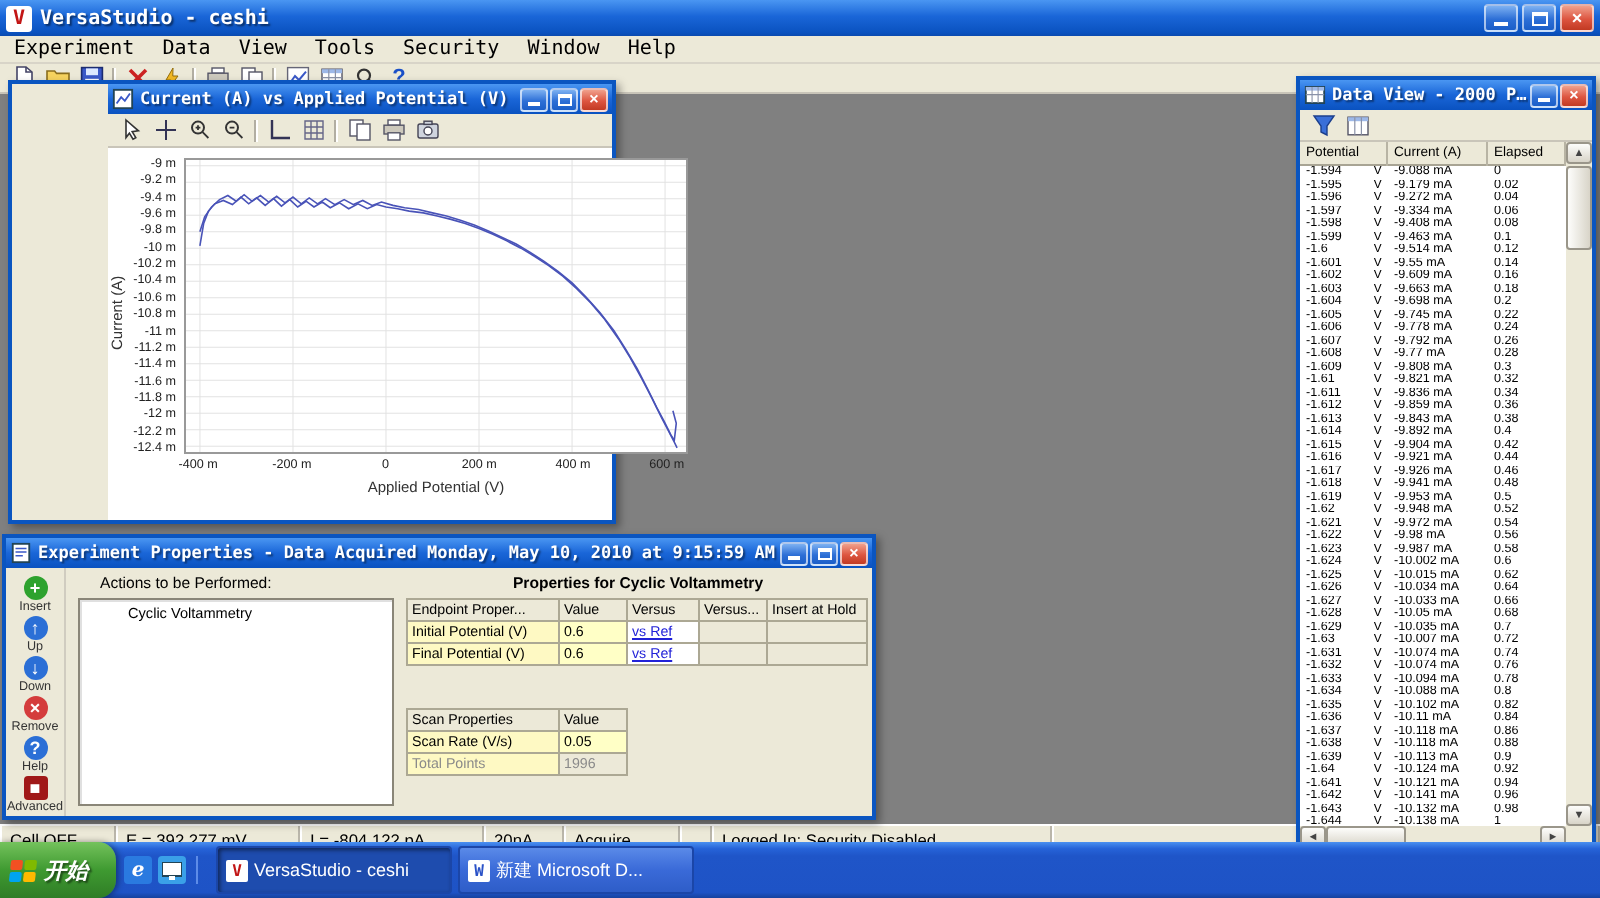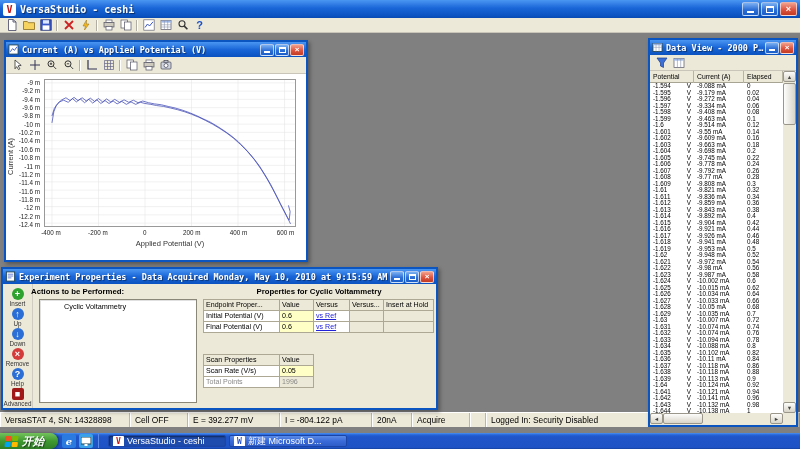--- a/index.html
+++ b/index.html
@@ -33,21 +33,21 @@
     background:linear-gradient(180deg,#4a96f2 0%,#1a66d8 50%,#0a52c0 100%);overflow:hidden;}
   .wtitle .wicon{width:11px;height:11px;margin-right:3px;flex:0 0 auto;}
   .wtitle .wtext{color:#fff;font:bold 8.5px "DejaVu Sans Mono",monospace;flex:1;white-space:nowrap;overflow:hidden;text-overflow:ellipsis;text-shadow:1px 1px 1px rgba(0,0,0,.45);}
   .wbtn{width:14px;height:12px;margin-left:1px;border-radius:2px;border:1px solid rgba(255,255,255,.65);flex:0 0 auto;
     background:linear-gradient(180deg,#7db1f2,#2d6fd6 55%,#1b5ec8);display:flex;align-items:center;justify-content:center;color:#fff;font:bold 8px/1 "Liberation Sans",sans-serif;}
   .wbtn.close{background:linear-gradient(180deg,#f0a08c,#dd5540 55%,#c23a23);}
   .wbtn .bar{width:6px;height:2px;background:#fff;margin-top:5px;}
   .wbtn .box{width:7px;height:6px;border:1px solid #fff;border-top:2px solid #fff;}
 
   
-  #chart-win{left:4px;top:40px;width:304px;height:222px;}
+  #chart-win{left:4px;top:40px;width:304px;height:222px;padding-left:48px;}
   #chart-toolbar{height:17px;background:#ece9d8;display:flex;align-items:center;padding-left:3px;border-bottom:1px solid #c9c5b9;}
   #chart-body{position:relative;background:#fff;height:186px;}
   #ylabel{position:absolute;left:0;top:12px;height:140px;writing-mode:vertical-rl;transform:rotate(180deg);font-size:7.5px;color:#333;text-align:center;}
   #y-ticks{position:absolute;left:9px;top:5px;width:27px;height:148px;}
   .ytick{position:absolute;right:2px;transform:translateY(-50%);font-size:6.3px;color:#222;white-space:nowrap;}
   #cv-plot{position:absolute;left:38px;top:5px;width:252px;height:148px;border:1px solid #999;background:#fff;}
   #x-ticks{position:absolute;left:38px;top:155px;width:252px;height:9px;}
   .xtick{position:absolute;transform:translateX(-50%);font-size:6.3px;color:#222;white-space:nowrap;}
   #xlabel{position:absolute;left:38px;top:165px;width:252px;text-align:center;font-size:7.5px;color:#333;}
 
@@ -70,44 +70,44 @@
   #dv-hscroll{left:0;right:13px;bottom:0;height:12px;}
   #dv-hthumb{position:absolute;left:13px;top:0;width:40px;height:11px;background:linear-gradient(180deg,#fdfdfb,#d8d4c8);border:1px solid #9a968a;border-radius:2px;}
 
   
   #prop-win{left:1px;top:267px;width:437px;height:143px;z-index:3;}
   #prop-body{position:relative;height:124px;background:#ece9d8;font-size:7.3px;}
   #side-strip{position:absolute;left:0;top:0;bottom:0;width:30px;border-right:1px solid #d0ccc0;display:flex;flex-direction:column;align-items:center;padding-top:4px;gap:1px;}
   .side-btn{display:flex;flex-direction:column;align-items:center;width:30px;}
   .side-ico{width:12px;height:12px;border-radius:6px;color:#fff;font:bold 9px/12px "Liberation Sans",sans-serif;text-align:center;}
   .side-label{font-size:6.3px;color:#333;line-height:7px;}
-  #actions-header{position:absolute;left:28px;top:3px;font-weight:bold;font-size:7.8px;}
+  #actions-header{position:absolute;left:47px;top:3px;font-weight:normal;font-size:7.8px;}
   #tree-panel{position:absolute;left:36px;top:15px;width:158px;height:104px;background:#fff;border:1px solid #8a8678;box-shadow:inset 1px 1px 0 rgba(0,0,0,.12);}
   .tree-group{padding:3px 0 0 8px;font-size:7.3px;}
   .tree-item{padding:2px 0 0 24px;font-size:7.3px;}
   #props-header{position:absolute;left:200px;top:3px;width:232px;text-align:center;font-weight:bold;font-size:7.8px;}
   table.ptable{border-collapse:collapse;font-size:7.1px;}
   .ptable th,.ptable td{border:1px solid #aca894;height:11px;padding:0 2px;text-align:left;font-weight:normal;white-space:nowrap;overflow:hidden;}
   .ptable th{background:#ece9d8;}
-  .pt-name{background:#ffffff;}
+  .pt-name{background:#fef9c3;}
   .pt-value{background:#ffffc6;}
   .pt-link{color:#2222d8;text-decoration:underline;background:#fff;}
   .pt-dis{background:#ece9d8;}
   .pt-input{background:#fff;box-shadow:inset 1px 1px 0 rgba(0,0,0,.2);}
   tr.disabled td{color:#8a8a8a;}
   #endpoint-table{position:absolute;left:200px;top:15px;}
   #scan-table{position:absolute;left:200px;top:70px;}
   .cw-name{width:76px;} .cw-val{width:34px;} .cw-vs{width:36px;} .cw-vx{width:34px;} .cw-acq{width:50px;}
 
   
   #status-bar{position:absolute;left:0;right:0;bottom:0;height:15px;background:#ece9d8;display:flex;font-size:8.4px;z-index:1;border-top:1px solid #fff;}
   .seg{display:flex;align-items:center;padding:0 5px;border-right:1px solid #bab6aa;box-shadow:inset 1px 0 0 #fff;white-space:nowrap;overflow:hidden;}
 
   
-  #taskbar{position:absolute;left:0;right:0;bottom:0;height:16px;display:flex;align-items:stretch;
+  #taskbar{position:absolute;left:0;right:0;bottom:0;height:28px;display:flex;align-items:stretch;
     background:linear-gradient(180deg,#4a90f0 0%,#2663d8 12%,#1f55c8 25%,#1e53c6 90%,#16429e 100%);z-index:10;}
   #start-btn{display:flex;align-items:center;gap:4px;padding:0 14px 0 5px;border-radius:0 9px 9px 0;
     background:linear-gradient(180deg,#74c25c 0%,#3f9a31 50%,#2f7d26 100%);box-shadow:1px 0 3px rgba(0,0,0,.4);color:#fff;font:bold italic 11px "DejaVu Sans Mono",monospace;text-shadow:1px 1px 1px rgba(0,0,0,.5);}
   #win-flag{position:relative;width:13px;height:11px;transform:skewX(-6deg);}
   #win-flag i{position:absolute;width:6px;height:5px;border-radius:1px;}
   #win-flag .r{left:0;top:0;background:#f25022;} #win-flag .g{right:0;top:0;background:#7fba00;}
   #win-flag .b{left:0;bottom:0;background:#00a4ef;} #win-flag .y{right:0;bottom:0;background:#ffb900;}
   #quick-launch{display:flex;align-items:center;gap:3px;padding:0 4px;}
   .ql-ico{width:14px;height:14px;border-radius:2px;display:flex;align-items:center;justify-content:center;font:bold italic 10px "DejaVu Serif",serif;color:#fff;}
   .ql-sep{width:1px;height:14px;background:#1a46a8;border-right:1px solid #5d8ce8;margin:0 2px;}
@@ -132,20 +132,29 @@
       <span id="app-title">VersaStudio - ceshi</span>
       <span class="cap-btn">
           <span class="bar"></span>
         </span>
       <span class="cap-btn">
           <span class="box"></span>
         </span>
       <span class="cap-btn close">×</span>
     </div>
 
+    <div id="menu-bar">
+        <span class="menu-item">Experiment</span>
+        <span class="menu-item">Data</span>
+        <span class="menu-item">View</span>
+        <span class="menu-item">Tools</span>
+        <span class="menu-item">Security</span>
+        <span class="menu-item">Window</span>
+        <span class="menu-item">Help</span>
+      </div>
 
     <div id="main-toolbar">
       <span class="tbtn">
           <svg viewBox="0 0 12 12">
             <path d="M2.5 .5h4.5L10 3v8.5H2.5z" fill="#fff" stroke="#446" stroke-width=".8"></path>
             <path d="M7 .5V3h3" fill="none" stroke="#446" stroke-width=".8"></path>
           </svg>
         </span>
       <span class="tbtn">
           <svg viewBox="0 0 12 12">
@@ -896,21 +905,20 @@
               <tr class="disabled">
                 <td class="pt-name">Total Points</td>
                 <td class="pt-dis">1996</td>
               </tr>
             </tbody>
         </table>
       </div>
     </div>
 
     <div id="status-bar">
-      <div class="seg" style="width:130px">VersaSTAT 4, SN: 14328898</div>
       <div class="seg" style="width:58px">Cell OFF</div>
       <div class="seg" style="width:92px">E = 392.277 mV</div>
       <div class="seg" style="width:92px">I = -804.122 pA</div>
       <div class="seg" style="width:40px">20nA</div>
       <div class="seg" style="width:58px">Acquire</div>
       <div class="seg" style="width:16px"></div>
       <div class="seg" style="width:170px">Logged In: Security Disabled</div>
       <div class="seg" style="flex:1"></div>
     </div>
   </div>

